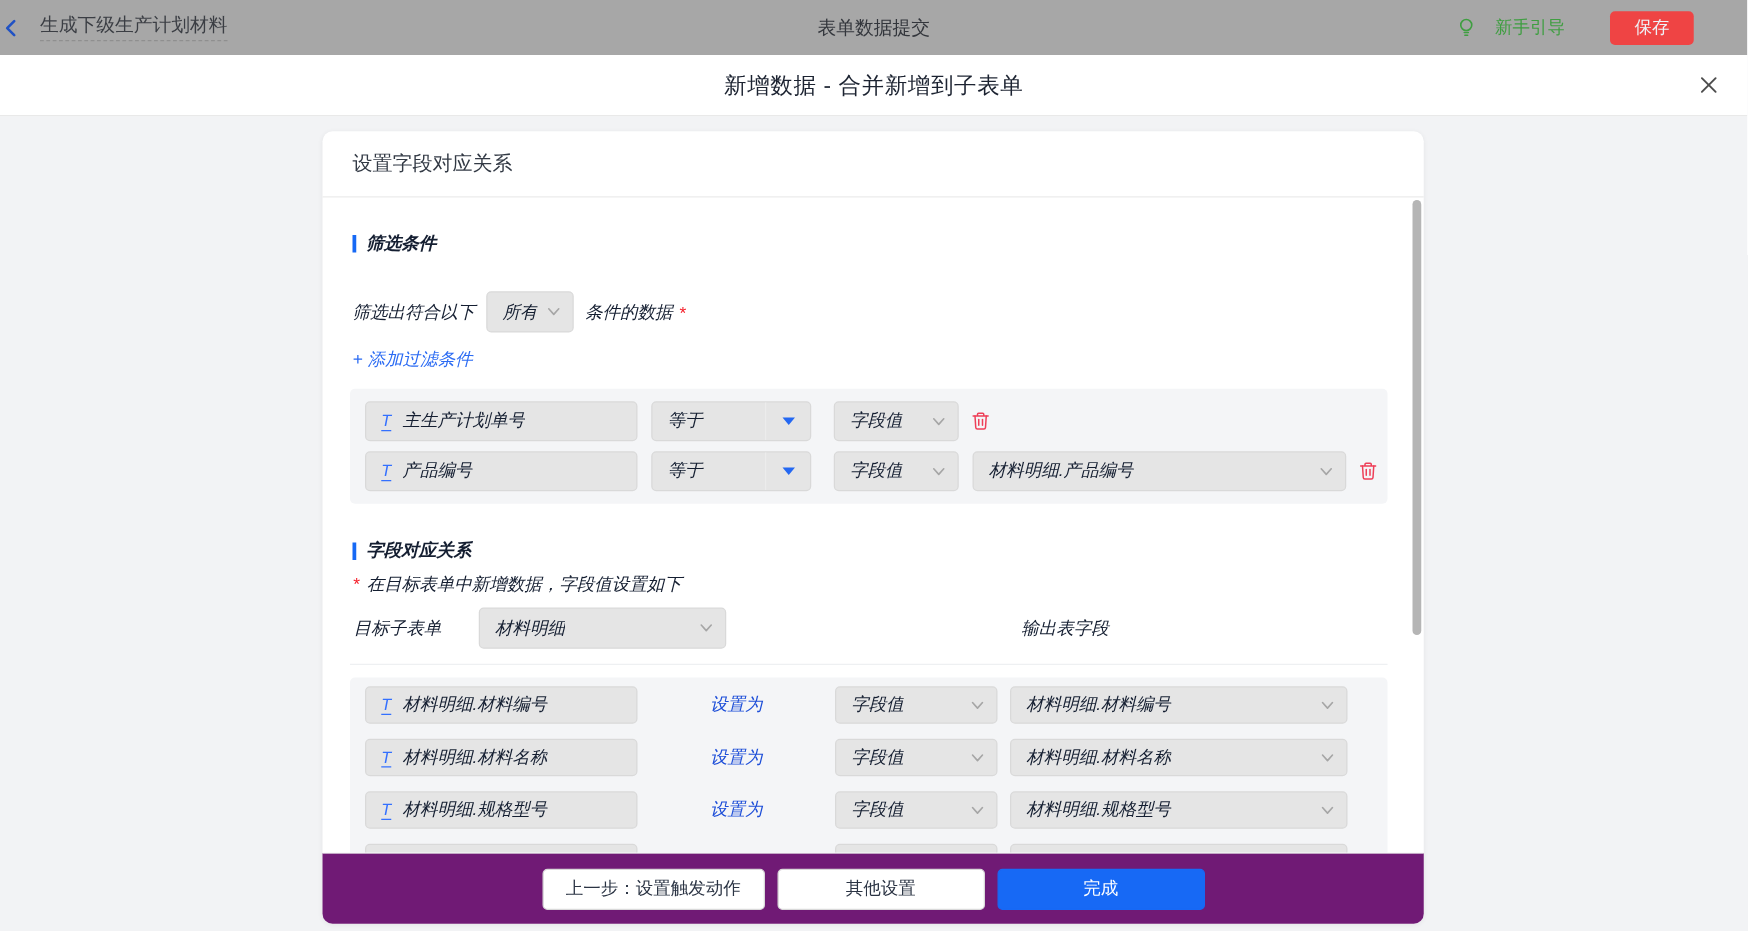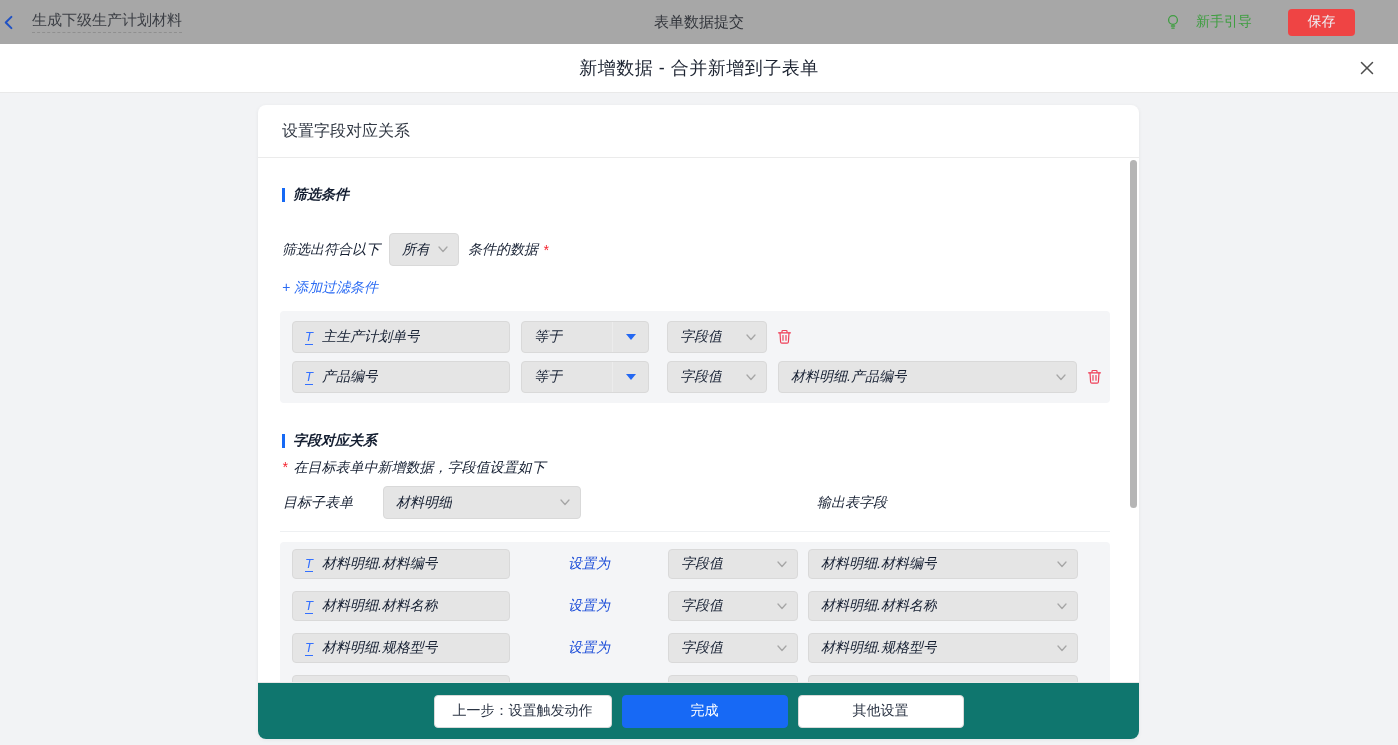--- a/index.html
+++ b/index.html
@@ -78,21 +78,21 @@
 
   .m-row { display:flex; align-items:center; height:30px; margin:0 0 12px 12px; }
   .m-row .sel, .m-row .field { height:30px; }
   .setto { width:43px; margin-left:57px; font-size:14px; color:#1d4ed8; text-align:right; }
   .w-type2 { width:130px; margin-left:58px; }
   .w-val2 { width:270px; margin-left:10px; }
 
   .scroll-thumb { position:absolute; right:2px; top:2px; width:7px; height:348px;
                   background:#b5b5b5; border-radius:4px; cursor:pointer; }
 
-  .card-footer { position:absolute; left:0; bottom:0; width:881px; height:57px; background:#0f766e;
+  .card-footer { position:absolute; left:0; bottom:0; width:881px; height:57px; background:#701a75;
                  border-top:1px solid #e9e9e9; border-radius:0 0 8px 8px;
                  display:flex; align-items:center; justify-content:center; gap:10px; }
   .btn { height:33px; min-width:166px; border-radius:4px; font-size:14px; padding:0 18px; cursor:pointer; }
   .btn-ghost { background:#fff; border:1px solid #d9d9d9; color:#2b3444; }
   .btn-primary { background:#1769f5; border:1px solid #1769f5; color:#fff; }
 </style>
 </head>
 <body>
 
 <div class="stage">
@@ -319,18 +319,18 @@
 
           </span>
         </div>
       </div>
 
       <div class="scroll-thumb"></div>
     </div>
 
     <div class="card-footer">
       <button class="btn btn-ghost">上一步：设置触发动作</button>
+      <button class="btn btn-ghost">其他设置</button>
       <button class="btn btn-primary">完成</button>
-      <button class="btn btn-ghost">其他设置</button>
     </div>
   </div>
 
 </div>
 
 </body></html>

